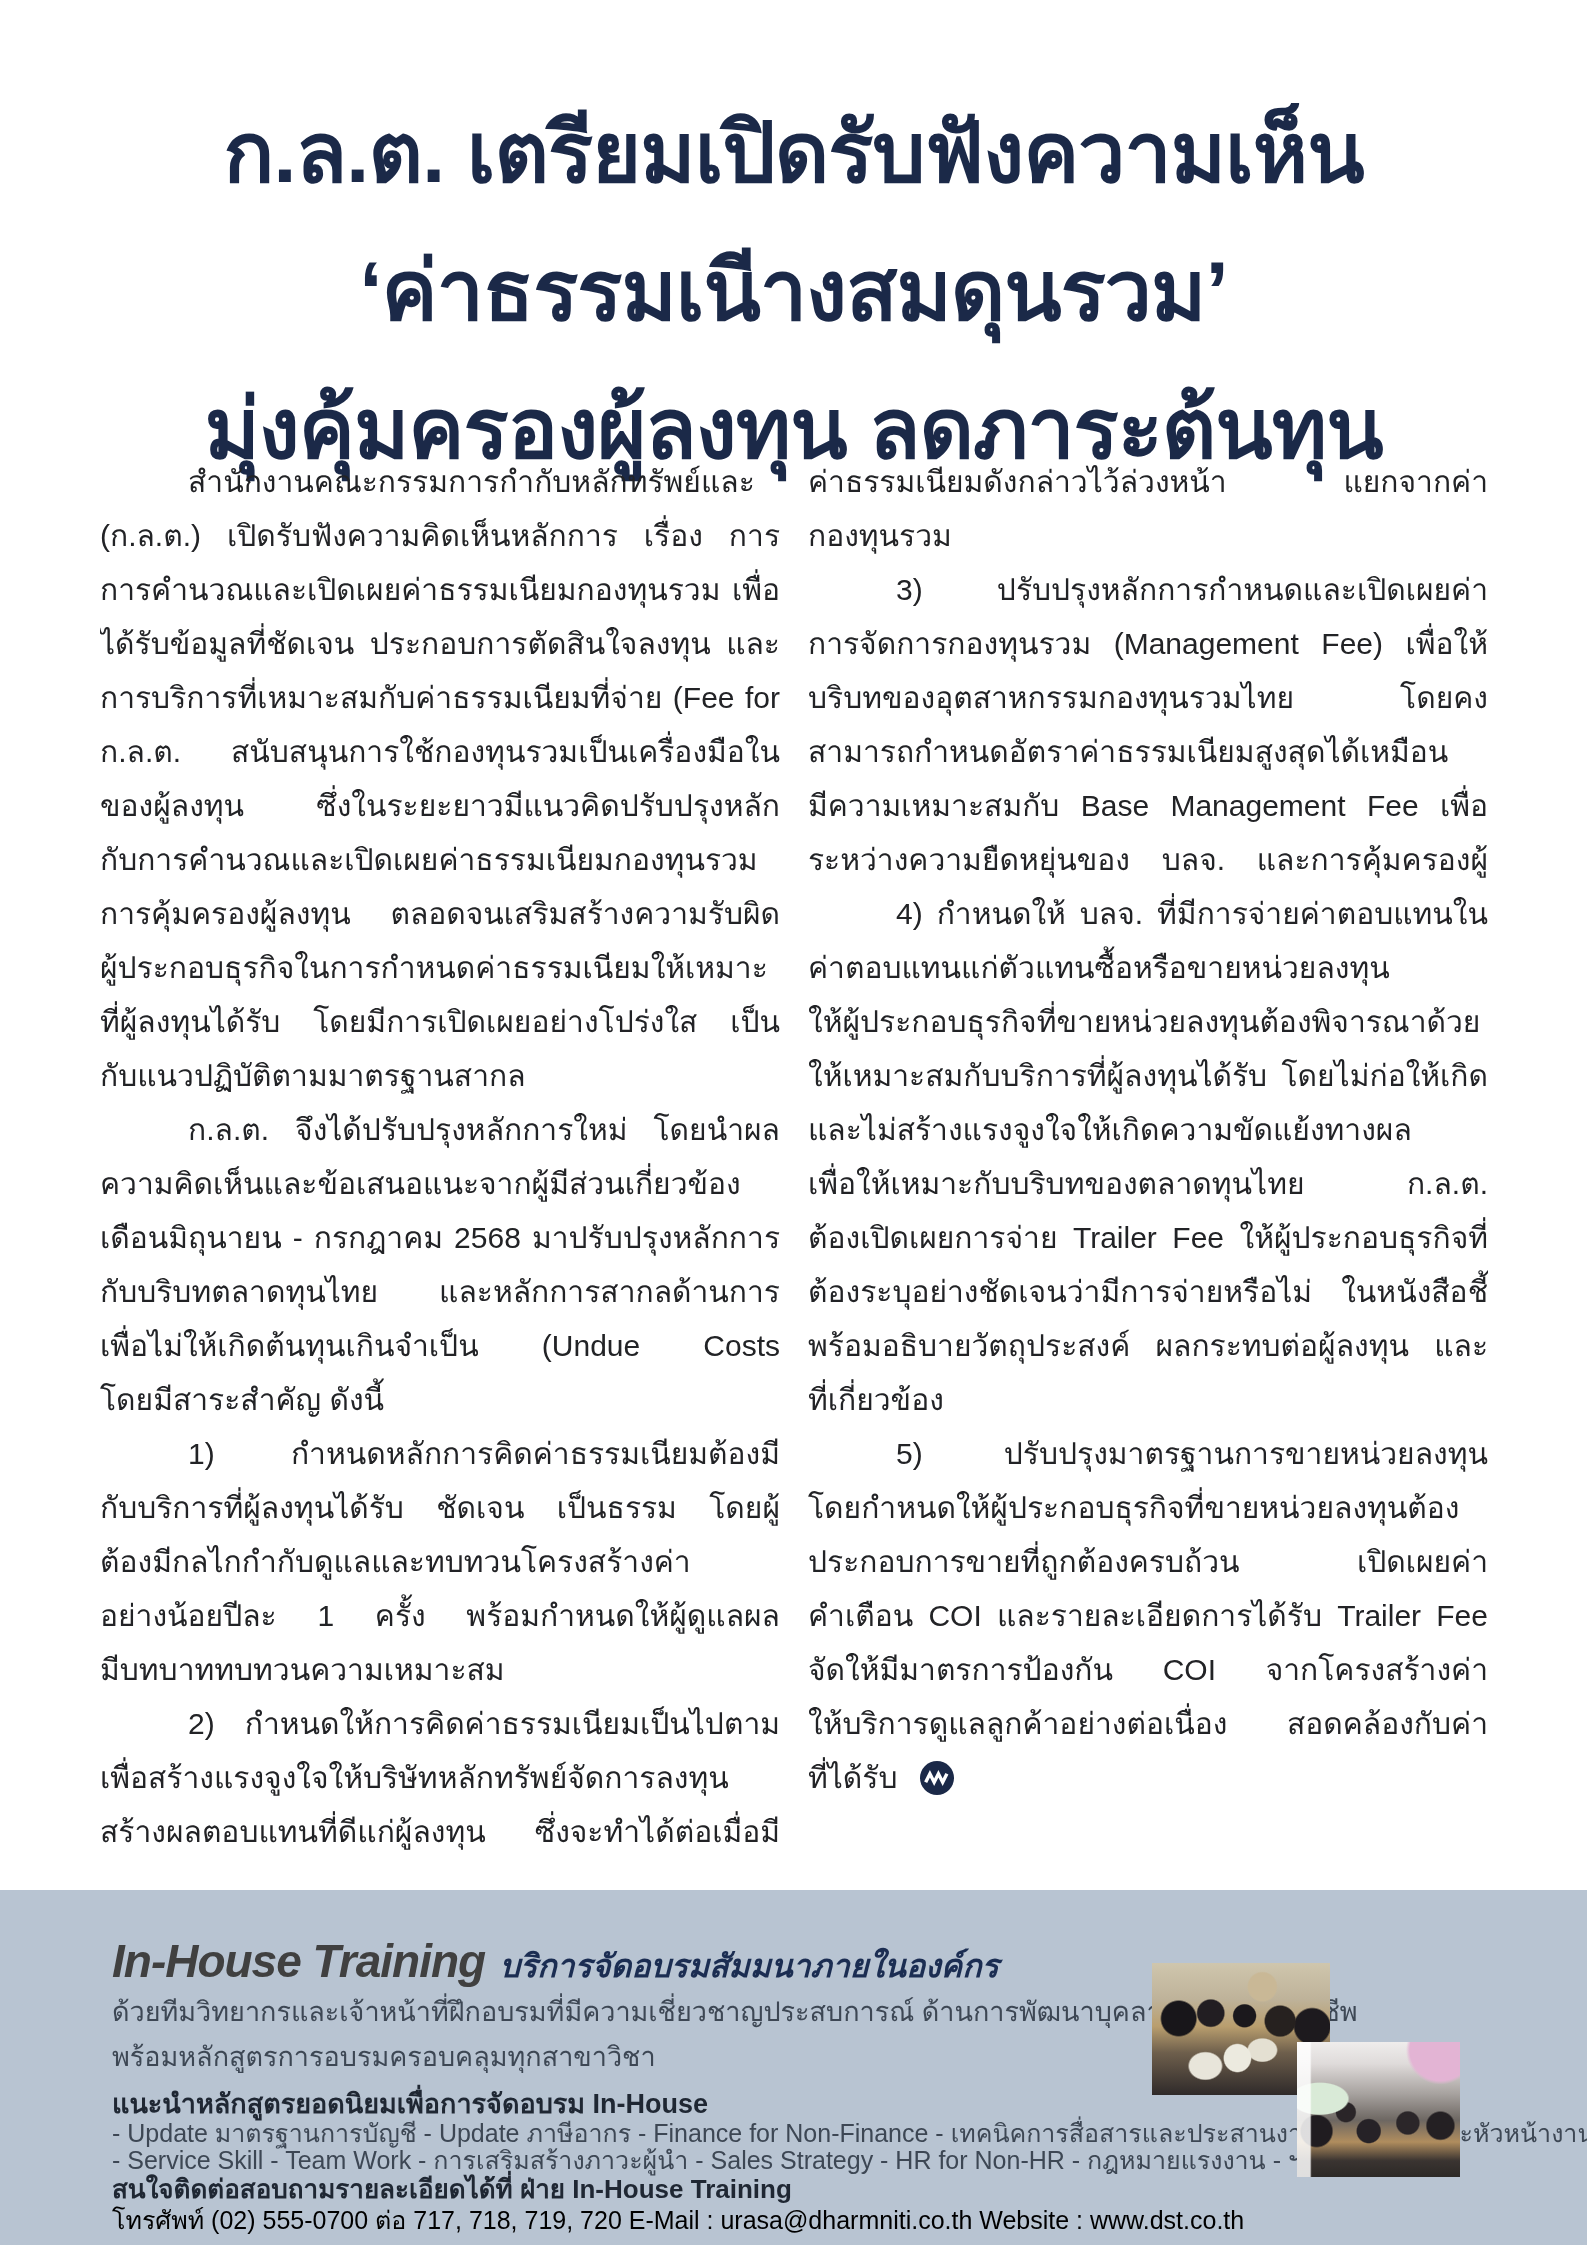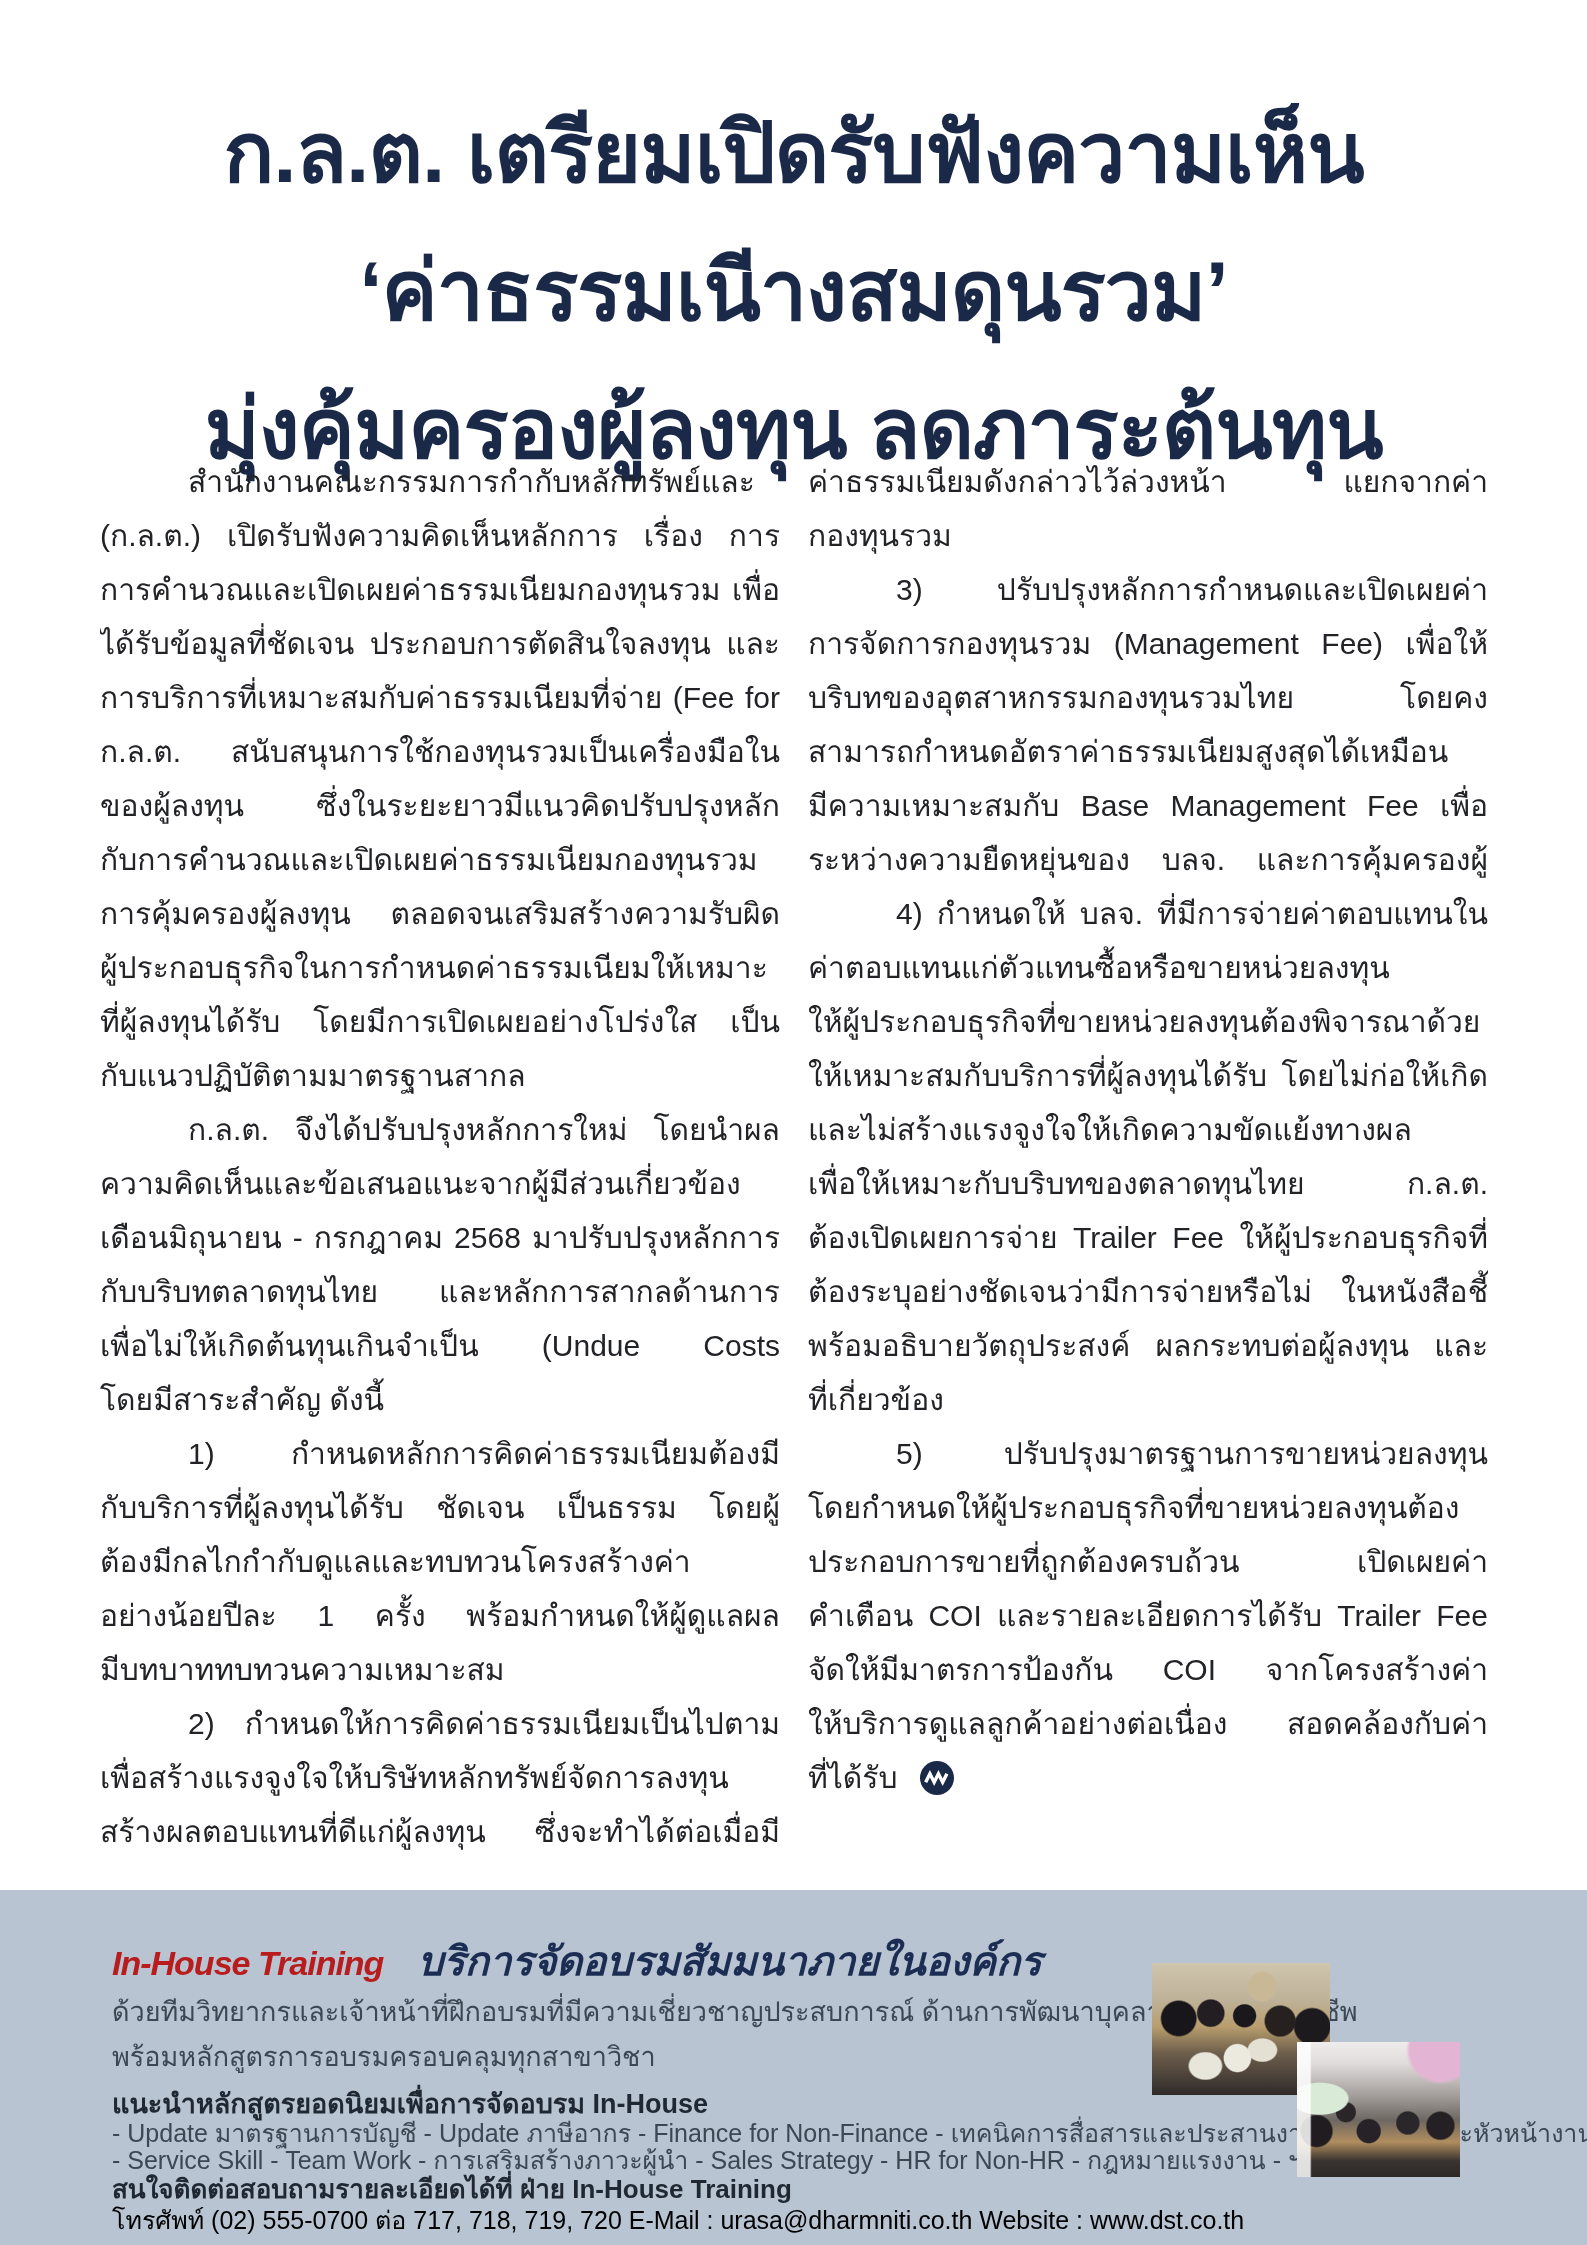--- a/index.html
+++ b/index.html
@@ -48,26 +48,26 @@
   .footer{
     position:absolute;left:0;top:1890px;width:1587px;height:355px;
     background:#b8c4d2;
   }
   .footer-inner{
     position:absolute;left:112px;top:0;width:1100px;
     padding-top:42px;
   }
   .f-heading{height:58px;line-height:58px;white-space:nowrap;}
   .f-title-en{
-    color:#b91c1c;font-size:34px;font-weight:bold;font-style:italic;
+    color:#404040;font-size:46px;font-weight:bold;font-style:italic;
     letter-spacing:-1px;
   }
   .f-title-th{
-    color:#1b2d52;font-size:40px;font-weight:bold;font-style:italic;
-    margin-left:30px;
+    color:#1b2d52;font-size:32px;font-weight:bold;font-style:italic;
+    margin-left:10px;
   }
   .f-intro{height:45px;line-height:45px;color:#3d4754;font-size:27px;white-space:nowrap;}
   .f-intro2{height:44px;line-height:44px;color:#3d4754;font-size:27px;white-space:nowrap;}
   .f-bold{height:32px;line-height:32px;color:#1f2733;font-size:27px;font-weight:bold;white-space:nowrap;margin-top:9px;}
   .f-course{height:27px;line-height:27px;color:#3d4754;font-size:25px;white-space:nowrap;}
   .f-contact-h{height:31px;line-height:31px;color:#1f2733;font-size:26px;font-weight:bold;white-space:nowrap;}
   .f-contact{height:30px;line-height:30px;color:#000000;font-size:25px;white-space:nowrap;}
   
   .photo{position:absolute;}
   .photo-meeting{

